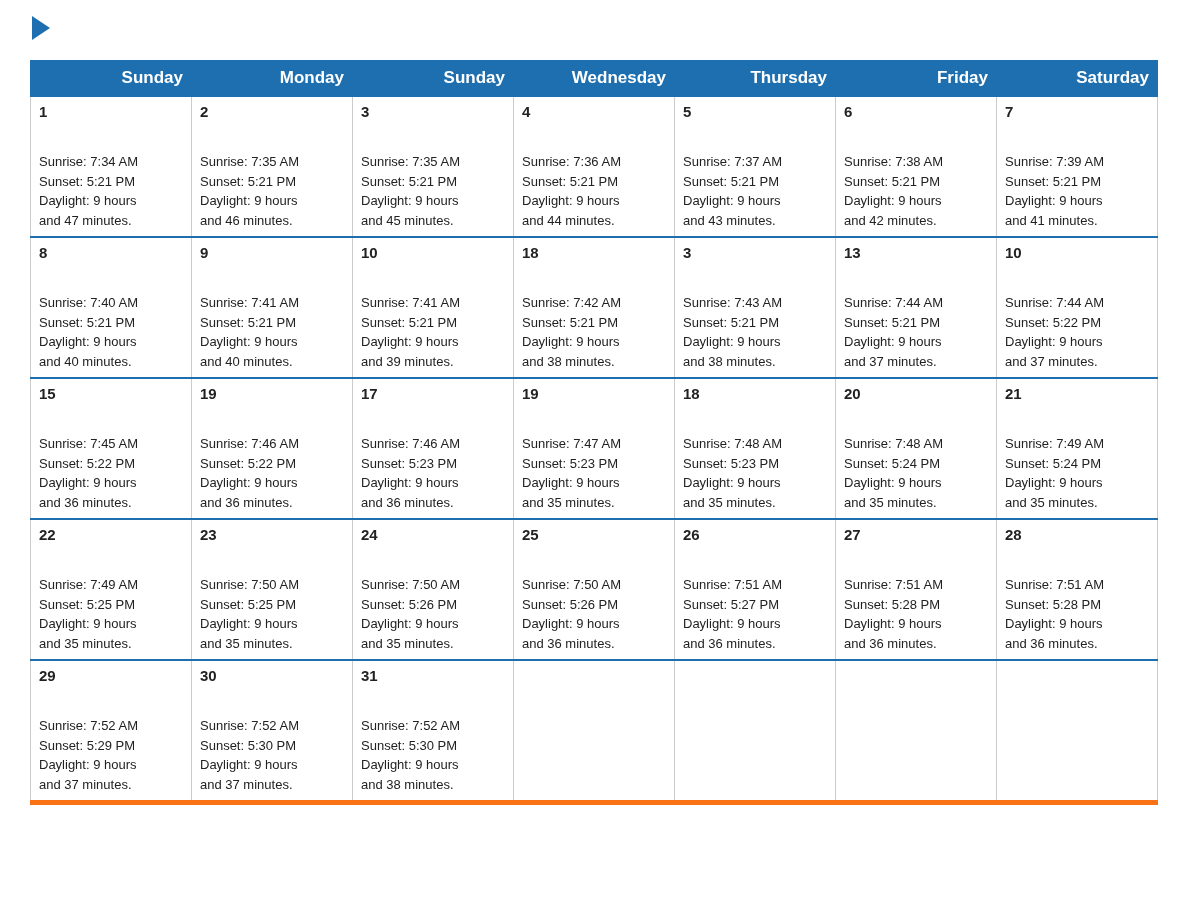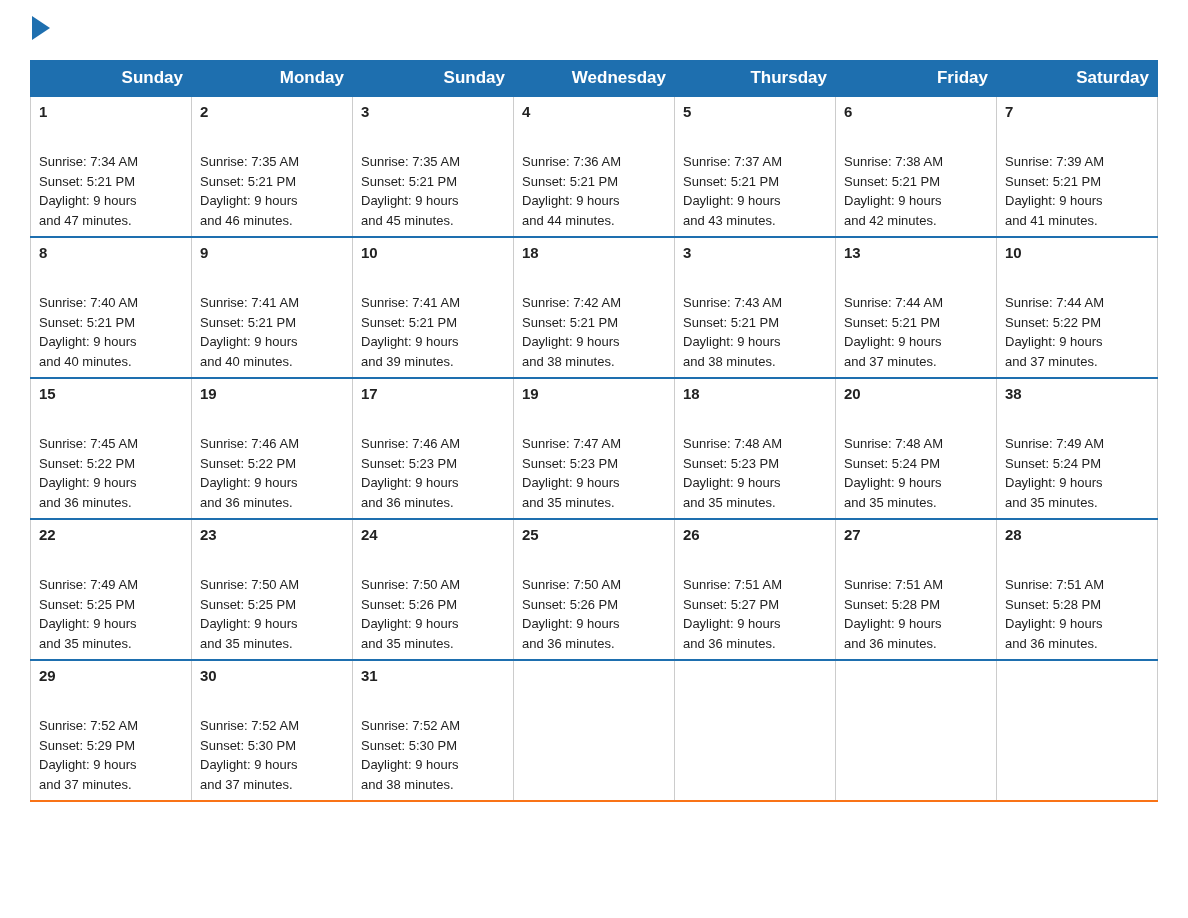--- a/index.html
+++ b/index.html
@@ -82,21 +82,21 @@
       border: 1px solid #ccc;
       width: calc(100% / 7);
       min-height: 100px;
       font-size: 13px;
       color: #222;
     }
     .calendar tr td {
       border-bottom: 1px solid #aaa;
     }
     .calendar tbody tr:last-child td {
-      border-bottom: 2px solid #f97316;
+      border-bottom: 5px solid #f97316;
     }
     .day-num {
       font-size: 15px;
       font-weight: bold;
       margin-bottom: 4px;
       display: block;
     }
     .day-info {
       font-size: 13px;
       line-height: 1.5;
@@ -219,21 +219,21 @@
         </td>
         <td>
           <span class="day-num">18</span>
           <div class="day-info">Sunrise: 7:48 AM<br>Sunset: 5:23 PM<br>Daylight: 9 hours<br>and 35 minutes.</div>
         </td>
         <td>
           <span class="day-num">20</span>
           <div class="day-info">Sunrise: 7:48 AM<br>Sunset: 5:24 PM<br>Daylight: 9 hours<br>and 35 minutes.</div>
         </td>
         <td>
-          <span class="day-num">38</span>
+          <span class="day-num">21</span>
           <div class="day-info">Sunrise: 7:49 AM<br>Sunset: 5:24 PM<br>Daylight: 9 hours<br>and 35 minutes.</div>
         </td>
       </tr>
       <tr class="week-row">
         <td>
           <span class="day-num">22</span>
           <div class="day-info">Sunrise: 7:49 AM<br>Sunset: 5:25 PM<br>Daylight: 9 hours<br>and 35 minutes.</div>
         </td>
         <td>
           <span class="day-num">23</span>

